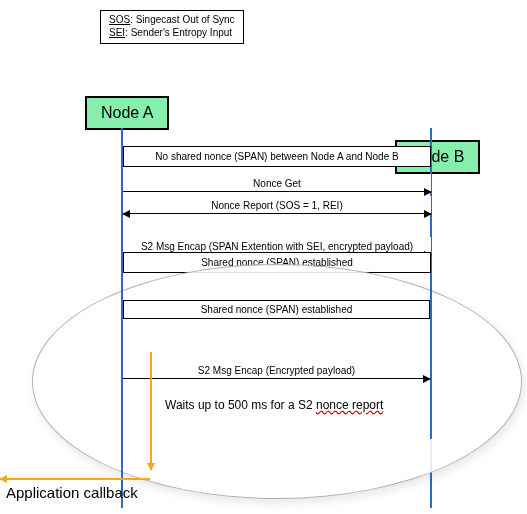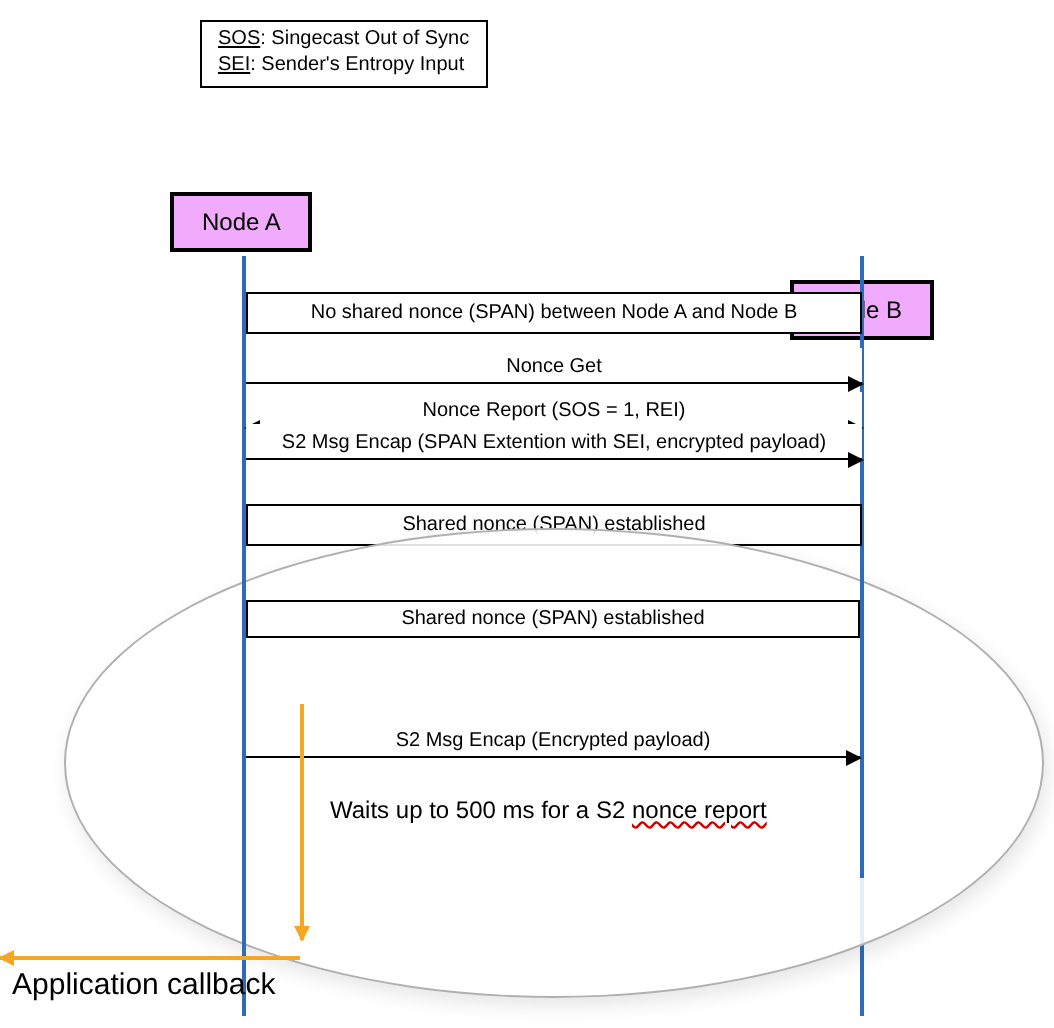--- a/index.html
+++ b/index.html
@@ -1,21 +1,21 @@
 <!DOCTYPE html>
 <html><head>
 <meta charset="utf-8">
 <style>
   * { box-sizing: border-box; margin: 0; padding: 0; }
   body { font-family: Arial, sans-serif; font-size: 11px; color: #000; background: #fff; width: 527px; height: 514px; position: relative; }
 
   .legend-box { position: absolute; top: 10px; left: 100px; border: 1px solid #000; padding: 3px 8px 4px 8px; background: #fff; line-height: 1.25; font-size: 10px; }
   .legend-row u { text-decoration: underline; }
 
-  .node-a-box, .node-b-box { position: absolute; border: 2px solid #000; padding: 6px 14px; background: #f0abfc; font-size: 12px; }
+  .node-a-box, .node-b-box { position: absolute; border: 2px solid #000; padding: 6px 14px; background: #86efac; font-size: 16px; }
   .node-a-box { top: 96px; left: 85px; }
   .node-b-box { top: 96px; left: 395px; margin-top: 44px; }
 
   .lifeline { position: absolute; top: 128px; width: 2px; background: #2e6bb8; }
   .lifeline-a { left: 121px; height: 380px; }
   .lifeline-b { left: 430px; height: 380px; }
 
   .msg { position: absolute; left: 123px; right: 96px; padding: 4px 6px; text-align: center; font-size: 10px; background: #fff; }
   .msg.box { border: 1px solid #000; }
   .msg.arrow { border-bottom: 1.5px solid #000; padding-bottom: 2px; }
@@ -54,21 +54,21 @@
 
 <div class="node-a-box"><span>Node A</span></div>
 <div class="node-b-box"><span>Node B</span></div>
 
 <div class="lifeline lifeline-a"></div>
 <div class="lifeline lifeline-b"></div>
 
 <div class="msg box" style="top:146px"><span>No shared nonce (SPAN) between Node A and Node B</span></div>
 <div class="msg arrow right" style="top:174px"><span>Nonce Get</span></div>
 <div class="msg arrow both" style="top:196px"><span>Nonce Report (SOS = 1, REI)</span></div>
-<div class="msg arrow right" style="top:212px"><span>S2 Msg Encap (SPAN Extention with SEI, encrypted payload)</span></div>
+<div class="msg arrow right" style="top:237px"><span>S2 Msg Encap (SPAN Extention with SEI, encrypted payload)</span></div>
 <div class="msg box" style="top:252px"><span>Shared nonce (SPAN) established</span></div>
 
 <div class="zoom-ellipse"></div>
 
 <div class="z-lifeline z-lifeline-a"></div>
 <div class="z-lifeline z-lifeline-b"></div>
 
 <div class="z-msg box" style="top:300px"><span>Shared nonce (SPAN) established</span></div>
 <div class="z-msg arrow right" style="top:332px"><span>S2 Msg Encap (Encrypted payload)</span></div>
 

